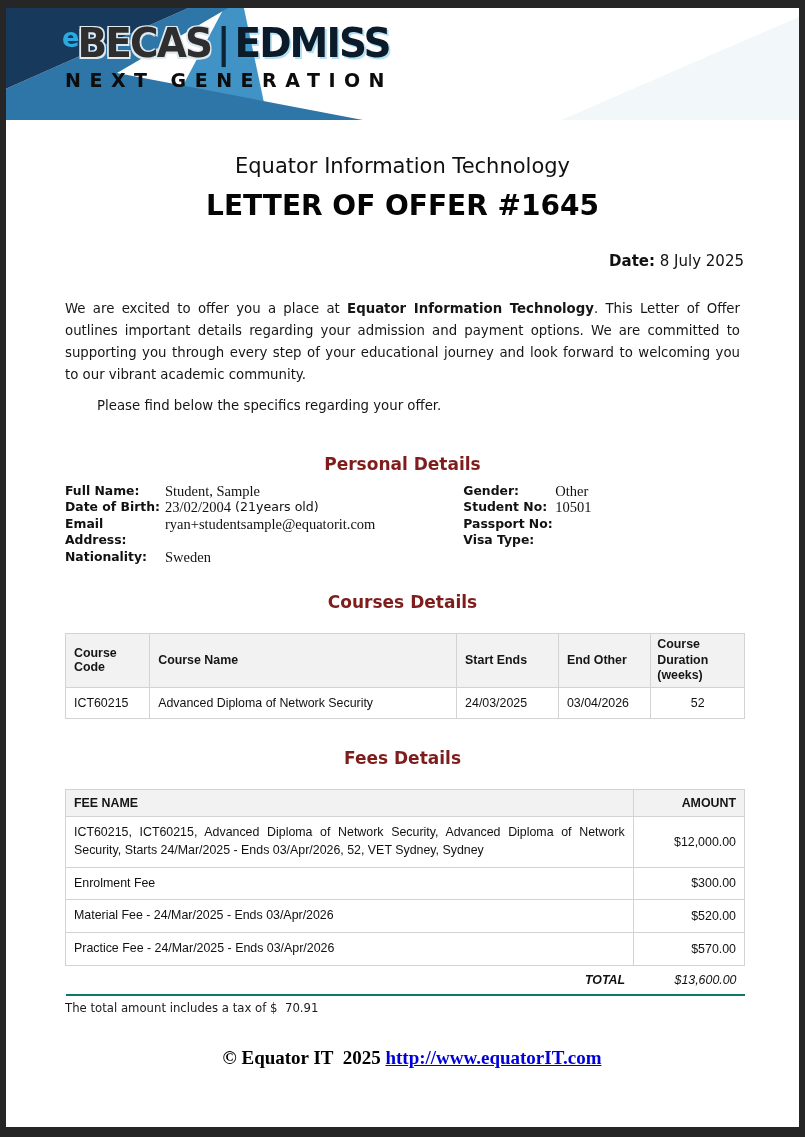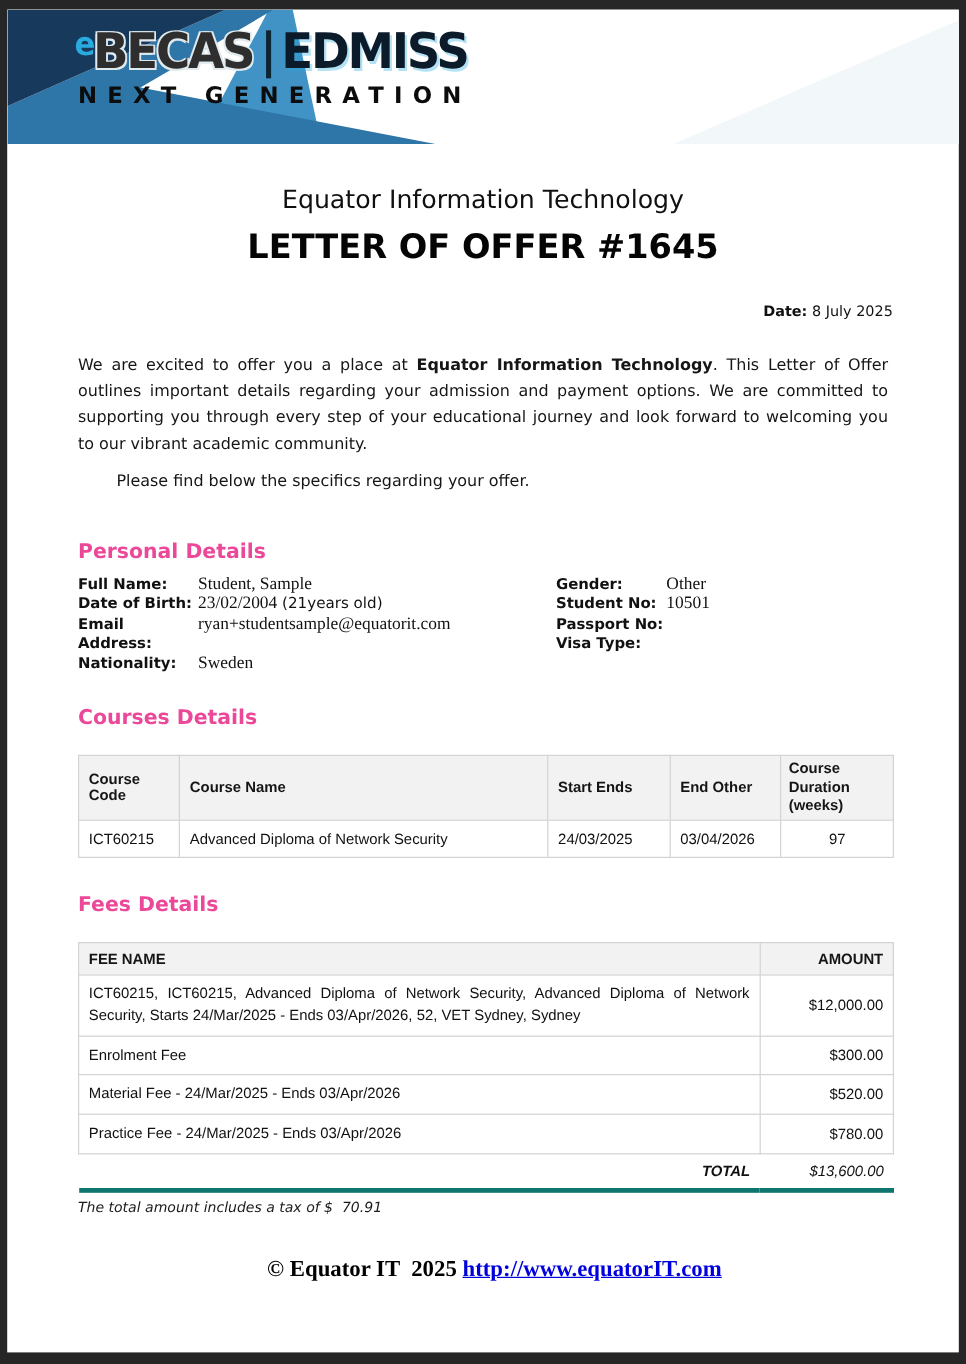--- a/index.html
+++ b/index.html
@@ -48,29 +48,29 @@
   }
   .logo-tagline {
     margin-top:4px; margin-left:3px;
     font-size:19px; font-weight:800; letter-spacing:8.5px; color:#0c0c0c;
     white-space:nowrap;
   }
 
   
   .institution { margin-top:34px; text-align:center; font-size:21px; color:#101010; }
   .offer-title { margin-top:11px; text-align:center; font-size:28px; font-weight:700; color:#050505; }
-  .date-line   { margin:30px 55px 0 0; text-align:right; font-size:12px; }
+  .date-line   { margin:30px 55px 0 0; text-align:right; font-size:15px; }
   .date-line b { font-weight:700; }
 
   
   .intro { margin:28px 59px 0 59px; font-size:13.3px; line-height:22px; text-align:justify; color:#161616; }
   .intro .p2 { margin-top:9px; text-align:left;margin-left:32px; }
 
   
-  .section-heading { margin:0 59px; font-size:17px; font-weight:700; color:#ec4899; }
+  .section-heading { margin:0 59px; font-size:17px; font-weight:700; color:#7f1d1d;text-align:center; }
   .h-personal { margin-top:37px; }
   .h-courses  { margin-top:27px; }
   .h-fees     { margin-top:29px; }
 
   
   .details { display:flex; margin:9px 59px 0 59px; }
   .details .col-left  { width:403px; }
   .details .col-right { width:280px; }
   .detail-row { display:flex; line-height:16.4px; }
   .detail-label { font-weight:700; font-size:12.4px; flex:0 0 100px; }
@@ -90,26 +90,26 @@
   .courses-table col.c5 { width:13.8%; }
   .courses-table th.duration { padding:3px 6px; line-height:1.25; }
   .courses-table td.center, .courses-table th.center { text-align:center; }
   .courses-table td { padding-top:8px; padding-bottom:8px; }
 
   .fees-table col.f1 { width:83.6%; }
   .fees-table col.f2 { width:16.4%; }
   .fees-table th.amount, .fees-table td.amount { text-align:right; }
   .fees-table td.fee-name { text-align:justify; line-height:1.45; padding-top:7px; padding-bottom:7px; }
   .fees-table tr.total-row td {
-    border-left:none; border-right:none; border-top:1px solid #d3d3d3; border-bottom:4px solid #0f766e;
+    border-left:none; border-right:none; border-top:1px solid #d3d3d3; border-bottom:2px solid #0f766e;
     font-style:italic; padding-top:7px; padding-bottom:7px;
   }
   .fees-table tr.total-row td.total-label { text-align:right; font-weight:700; }
 
-  .tax-note { margin:5px 59px 0 59px; font-size:11.7px; font-style:italic; color:#1a1a1a; white-space:pre-wrap; }
+  .tax-note { margin:5px 59px 0 59px; font-size:11.7px; color:#1a1a1a; white-space:pre-wrap; }
 
   
   .footer {
     position:absolute; bottom:36px; left:0; width:100%;
     text-align:center; font-family:"Liberation Serif", serif;
     font-weight:700; font-size:19px; color:#000; white-space:pre-wrap;
   }
   .footer a { color:#0000dd; font-weight:700; text-decoration:underline; }
 </style>
 </head>
@@ -200,21 +200,21 @@
         <th>End Other</th>
         <th class="duration">Course Duration (weeks)</th>
       </tr>
     </thead>
     <tbody>
       <tr>
         <td>ICT60215</td>
         <td>Advanced Diploma of Network Security</td>
         <td>24/03/2025</td>
         <td>03/04/2026</td>
-        <td class="center">97</td>
+        <td class="center">52</td>
       </tr>
     </tbody>
   </table>
 
   <div class="section-heading h-fees">Fees Details</div>
   <table class="fees-table">
     <colgroup>
         <col class="f1">
         <col class="f2">
       </colgroup>
@@ -232,21 +232,21 @@
       <tr>
         <td class="fee-name">Enrolment Fee</td>
         <td class="amount">$300.00</td>
       </tr>
       <tr>
         <td class="fee-name">Material Fee - 24/Mar/2025 - Ends 03/Apr/2026</td>
         <td class="amount">$520.00</td>
       </tr>
       <tr>
         <td class="fee-name">Practice Fee - 24/Mar/2025 - Ends 03/Apr/2026</td>
-        <td class="amount">$780.00</td>
+        <td class="amount">$570.00</td>
       </tr>
       <tr class="total-row">
         <td class="total-label">TOTAL</td>
         <td class="amount">$13,600.00</td>
       </tr>
     </tbody>
   </table>
   <div class="tax-note">The total amount includes a tax of $  70.91</div>
 
   <div class="footer">

